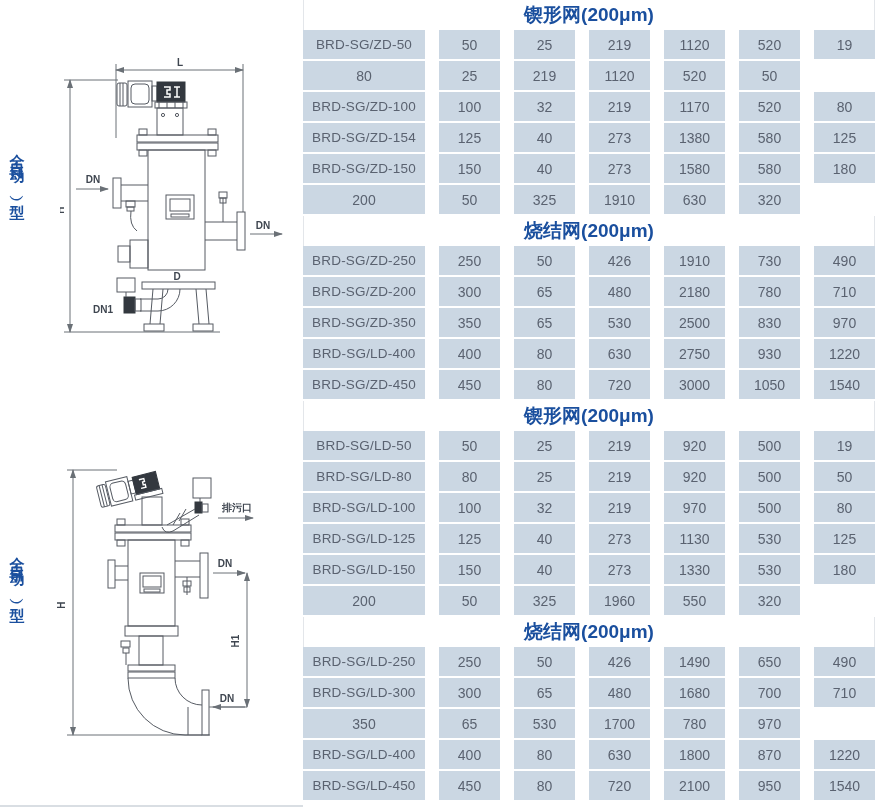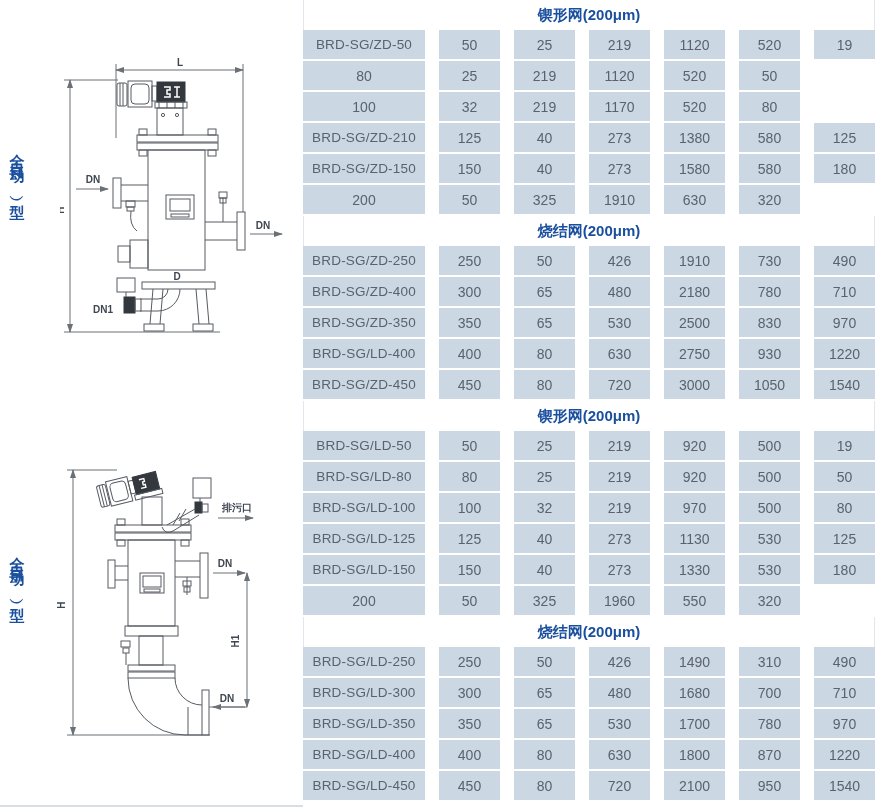--- a/index.html
+++ b/index.html
@@ -15,21 +15,21 @@
     user-select:none;
   }
   #side-label-z{top:142px;}
   #side-label-f{top:545px;}
   .diagram{position:absolute;}
   #diagram-z{left:60px;top:40px;}
   #diagram-f{left:55px;top:445px;}
   .tables{position:absolute;left:303px;top:0;width:572px;}
   .section-title{
     height:30px;display:flex;align-items:center;justify-content:center;
-    background:#ffffff;color:#1a4f9e;font-weight:bold;font-size:15px;
+    background:#ffffff;color:#1a4f9e;font-weight:bold;font-size:19px;
     border-left:1px solid #e3e6ea;border-right:1px solid #e3e6ea;
     box-sizing:border-box;
   }
   .row{
     display:grid;grid-template-columns:122px repeat(6,1fr);
     column-gap:14px;margin-bottom:2px;
   }
   .cell{
     background:#cbd7e3;height:29px;
     display:flex;align-items:center;justify-content:center;
@@ -238,29 +238,30 @@
     </div>
     <div class="row">
       <div class="cell">80</div>
       <div class="cell">25</div>
       <div class="cell">219</div>
       <div class="cell">1120</div>
       <div class="cell">520</div>
       <div class="cell">50</div>
     </div>
     <div class="row">
+      <div class="cell model">BRD-SG/ZD-100</div>
       <div class="cell">100</div>
       <div class="cell">32</div>
       <div class="cell">219</div>
       <div class="cell">1170</div>
       <div class="cell">520</div>
       <div class="cell">80</div>
     </div>
     <div class="row">
-      <div class="cell model">BRD-SG/ZD-210</div>
+      <div class="cell model">BRD-SG/ZD-154</div>
       <div class="cell">125</div>
       <div class="cell">40</div>
       <div class="cell">273</div>
       <div class="cell">1380</div>
       <div class="cell">580</div>
       <div class="cell">125</div>
     </div>
     <div class="row">
       <div class="cell model">BRD-SG/ZD-150</div>
       <div class="cell">150</div>
@@ -282,21 +283,21 @@
     <div class="row">
       <div class="cell model">BRD-SG/ZD-250</div>
       <div class="cell">250</div>
       <div class="cell">50</div>
       <div class="cell">426</div>
       <div class="cell">1910</div>
       <div class="cell">730</div>
       <div class="cell">490</div>
     </div>
     <div class="row">
-      <div class="cell model">BRD-SG/ZD-400</div>
+      <div class="cell model">BRD-SG/ZD-200</div>
       <div class="cell">300</div>
       <div class="cell">65</div>
       <div class="cell">480</div>
       <div class="cell">2180</div>
       <div class="cell">780</div>
       <div class="cell">710</div>
     </div>
     <div class="row">
       <div class="cell model">BRD-SG/ZD-350</div>
       <div class="cell">350</div>
@@ -378,34 +379,33 @@
       <div class="cell">550</div>
       <div class="cell">320</div>
     </div>
     <div class="section-title">烧结网(200μm)</div>
     <div class="row">
       <div class="cell model">BRD-SG/LD-250</div>
       <div class="cell">250</div>
       <div class="cell">50</div>
       <div class="cell">426</div>
       <div class="cell">1490</div>
-      <div class="cell">310</div>
+      <div class="cell">650</div>
       <div class="cell">490</div>
     </div>
     <div class="row">
       <div class="cell model">BRD-SG/LD-300</div>
       <div class="cell">300</div>
       <div class="cell">65</div>
       <div class="cell">480</div>
       <div class="cell">1680</div>
       <div class="cell">700</div>
       <div class="cell">710</div>
     </div>
     <div class="row">
-      <div class="cell model">BRD-SG/LD-350</div>
       <div class="cell">350</div>
       <div class="cell">65</div>
       <div class="cell">530</div>
       <div class="cell">1700</div>
       <div class="cell">780</div>
       <div class="cell">970</div>
     </div>
     <div class="row">
       <div class="cell model">BRD-SG/LD-400</div>
       <div class="cell">400</div>

